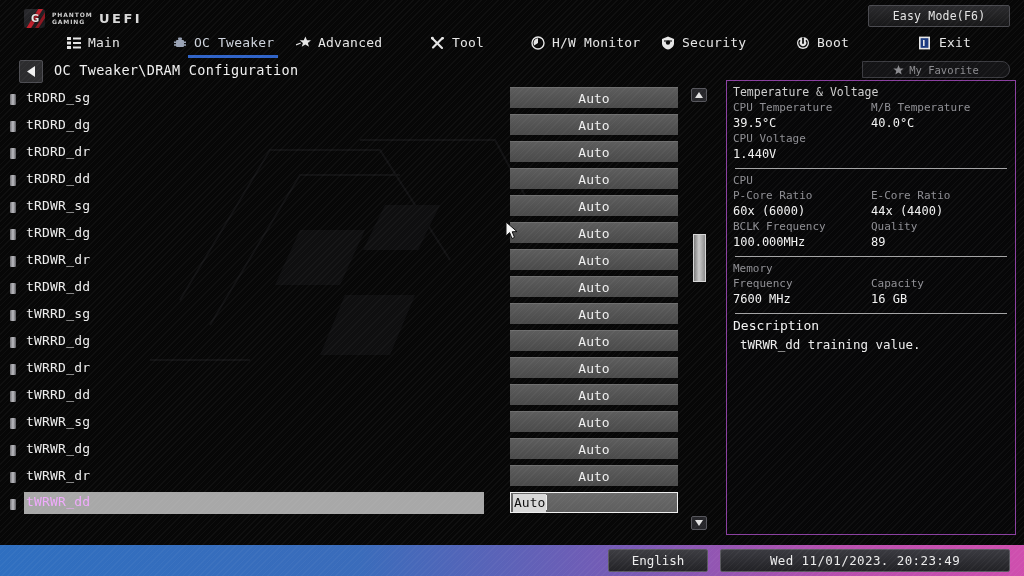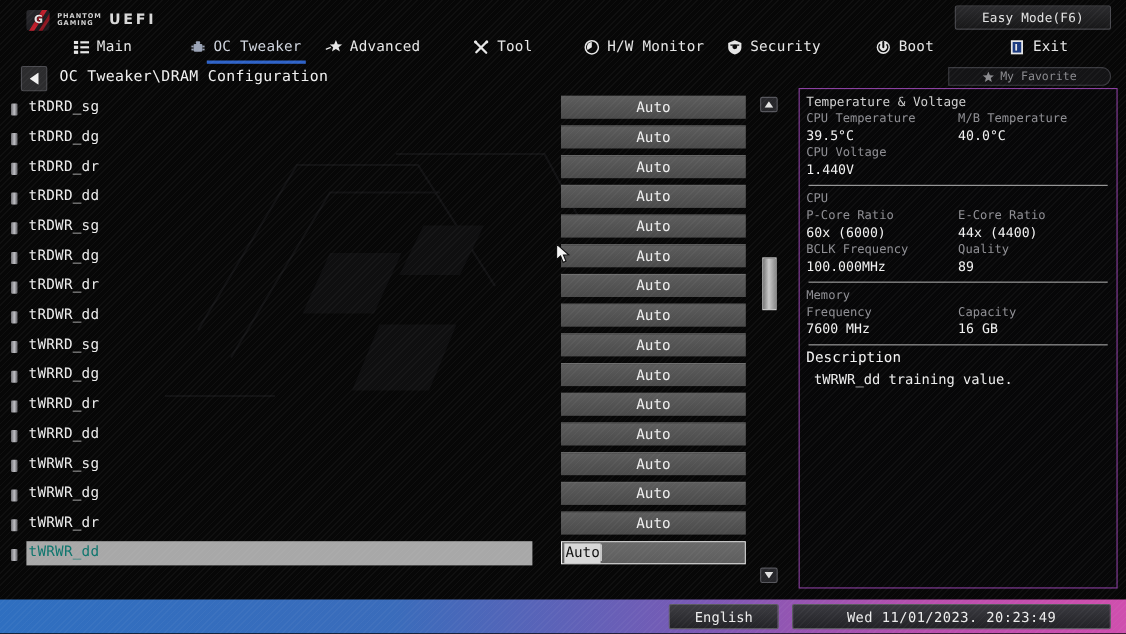--- a/index.html
+++ b/index.html
@@ -106,21 +106,21 @@
     background:linear-gradient(90deg,#6e6e72,#bdbdc2 50%,#5a5a5e);
     border-radius:1px;
   }
   .row .lbl{
     position:absolute; left:26px; top:4px; font-size:13px; color:#ededed; letter-spacing:.2px;
   }
   .row.sel .name-hl{
     position:absolute; left:24px; top:1px; width:460px; height:22px;
     background:#a8a8a8;
   }
-  .row.sel .lbl{ color:#0f766e; z-index:2; left:26px; top:3px; }
+  .row.sel .lbl{ color:#f0abfc; z-index:2; left:26px; top:3px; }
   .val{
     position:absolute; left:510px; top:1px; width:168px; height:21px;
     background:linear-gradient(180deg,#5d5d5d 0%,#545454 45%,#4a4a4a 100%);
     border-top:1px solid #6e6e6e;
     display:flex; align-items:center; justify-content:center;
     font-size:13px; color:#efefef;
   }
   .row.sel .val{
     background:linear-gradient(180deg,#6a6a6a 0%,#5e5e5e 100%);
     border:1px solid #f0f0f0;

